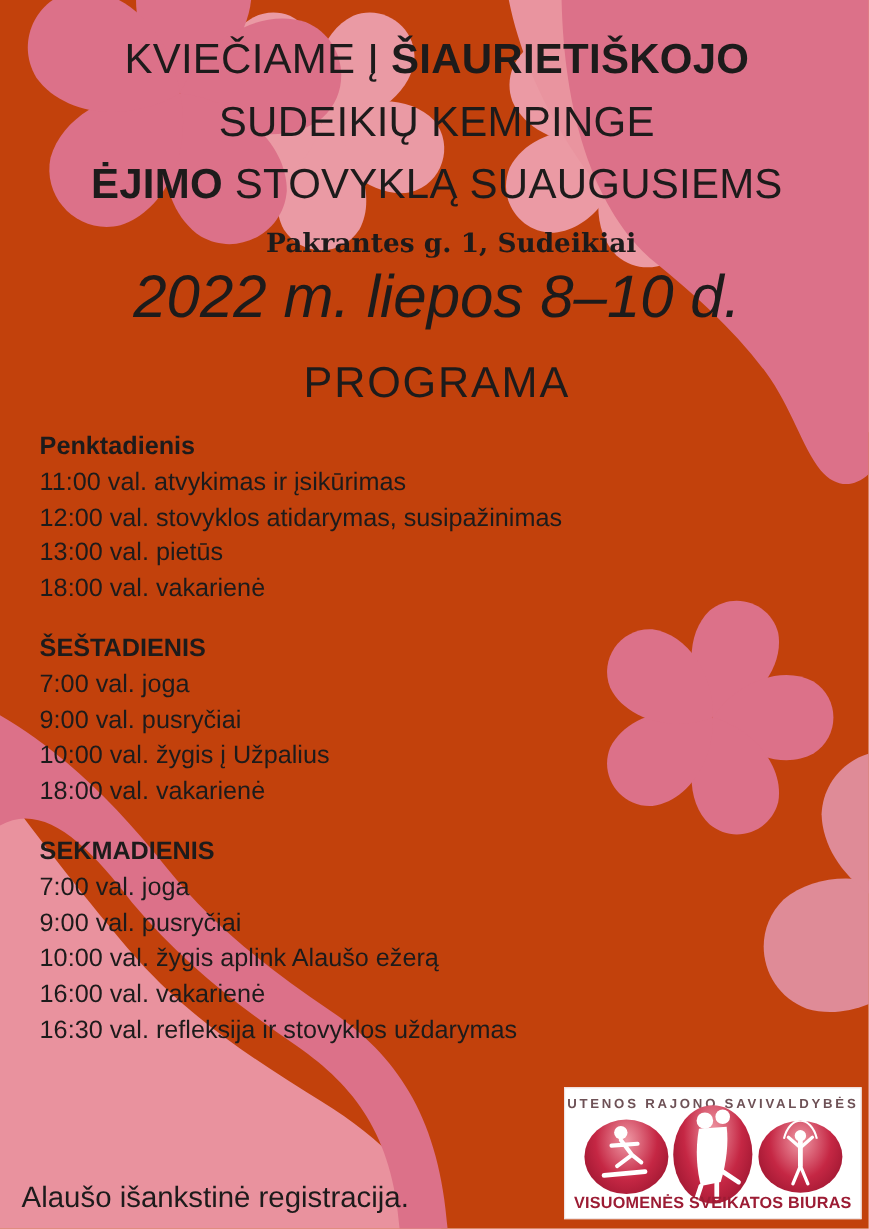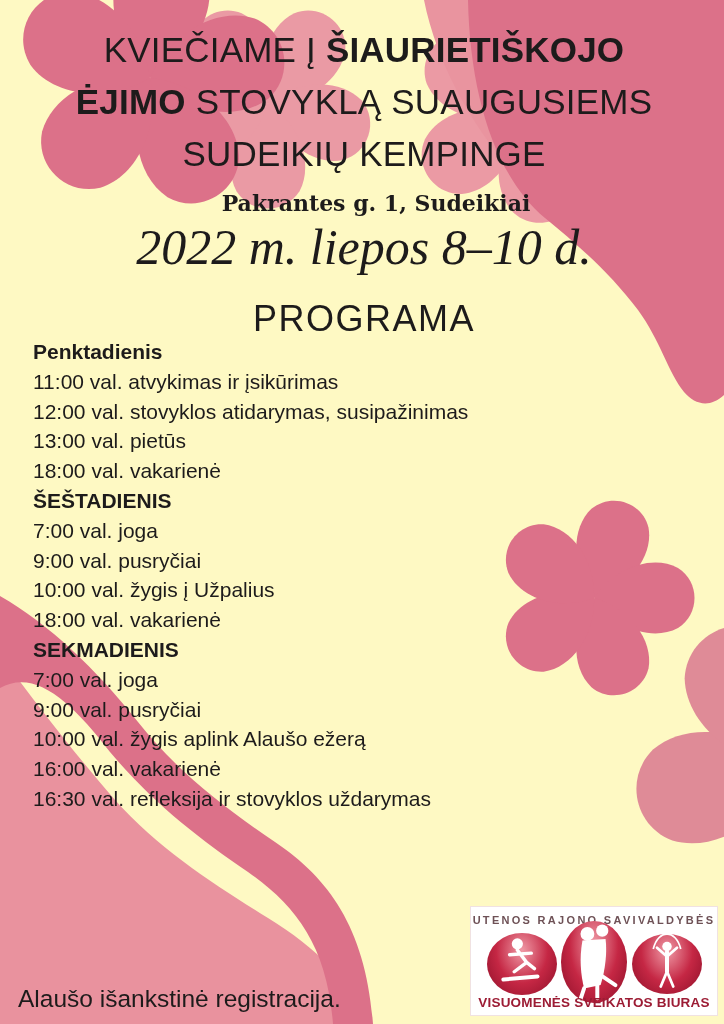--- a/index.html
+++ b/index.html
@@ -1,40 +1,40 @@
 <!DOCTYPE html>
 <html><head>
 <meta charset="utf-8">
 <style>
   html,body{margin:0;padding:0;background:#ffffff;}
   .poster{
     position:relative;width:724px;height:1024px;overflow:hidden;
-    background:#fef9c3;
+    background:#c2410c;
     font-family:"Liberation Sans",sans-serif;
     color:#1d1b1b;
   }
   .bg-art{position:absolute;left:0;top:0;width:724px;height:1024px;}
   .layer{position:absolute;}
 
   
   .title{left:14px;top:24px;width:700px;text-align:center;font-size:35px;line-height:52px;letter-spacing:.2px;}
   .title .b{font-weight:700;}
   .title .reg{font-weight:400;}
 
   .address{left:26px;top:190px;width:700px;text-align:center;
     font-family:"DejaVu Serif","Liberation Serif",serif;font-weight:700;font-size:22px;}
 
   .date{left:14px;top:218px;width:700px;text-align:center;
-    font-family:Liberation Serif, serif;font-style:italic;font-size:50px;}
+    font-family:Liberation Sans, sans-serif;font-style:italic;font-size:50px;}
 
   .prog{left:14px;top:298px;width:700px;text-align:center;font-size:36px;letter-spacing:1.5px;}
 
   
   .sched{left:33px;top:337px;width:612px;font-size:21px;line-height:29.8px;}
-  .sched .day{font-weight:700;}
+  .sched .day{font-weight:700;margin-top:20px;}
 
   
   .footer{left:18px;top:898px;width:460px;font-size:24.5px;line-height:40.5px;white-space:pre-wrap;}
 
   
   .logo{left:470px;top:906px;width:248px;height:110px;background:#ffffff;border:1px solid #f0e2e2;box-sizing:border-box;}
   .logo-top{position:absolute;top:7px;left:0;width:100%;text-align:center;
     font-size:11px;font-weight:700;letter-spacing:2.3px;color:#6e5156;white-space:nowrap;}
   .lcircle{position:absolute;border-radius:50%;
     background:radial-gradient(ellipse at 50% 28%, #ef9aa6 0%, #c52744 52%, #8c0f28 100%);}
@@ -97,22 +97,22 @@
       <use href="#petal" transform="rotate(0) scale(1.55)"></use>
       <use href="#petal" transform="rotate(72) scale(1.55)"></use>
       <use href="#petal" transform="rotate(144) scale(1.55)"></use>
       <use href="#petal" transform="rotate(216) scale(1.55)"></use>
       <use href="#petal" transform="rotate(288) scale(1.55)"></use>
     </g>
   </svg>
 
   <div class="layer title">
     <div class="tline"><span class="reg">KVIEČIAME Į </span><span class="b">ŠIAURIETIŠKOJO</span></div>
+    <div class="tline reg">SUDEIKIŲ KEMPINGE</div>
     <div class="tline"><span class="b">ĖJIMO</span><span class="reg"> STOVYKLĄ SUAUGUSIEMS</span></div>
-    <div class="tline reg">SUDEIKIŲ KEMPINGE</div>
   </div>
 
   <div class="layer address">Pakrantes g. 1, Sudeikiai</div>
 
   <div class="layer date">2022 m. liepos 8–10 d.</div>
 
   <div class="layer prog">PROGRAMA</div>
 
   <div class="layer sched">
     <div class="day">Penktadienis</div>

